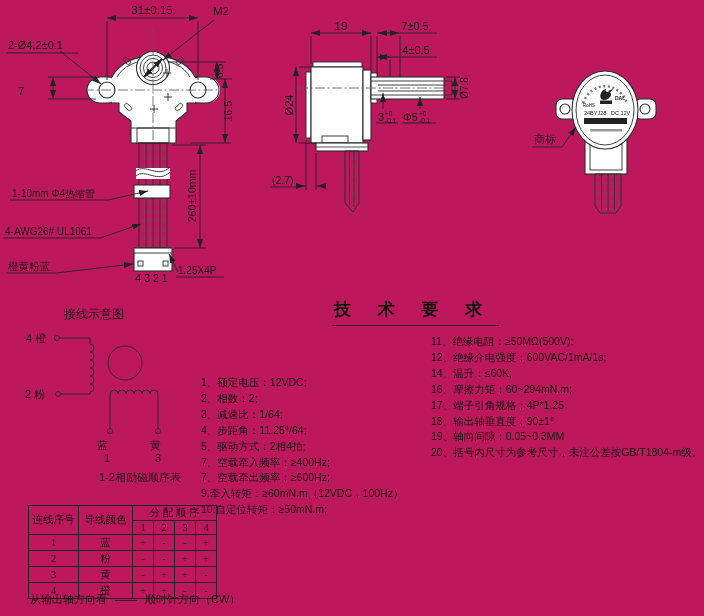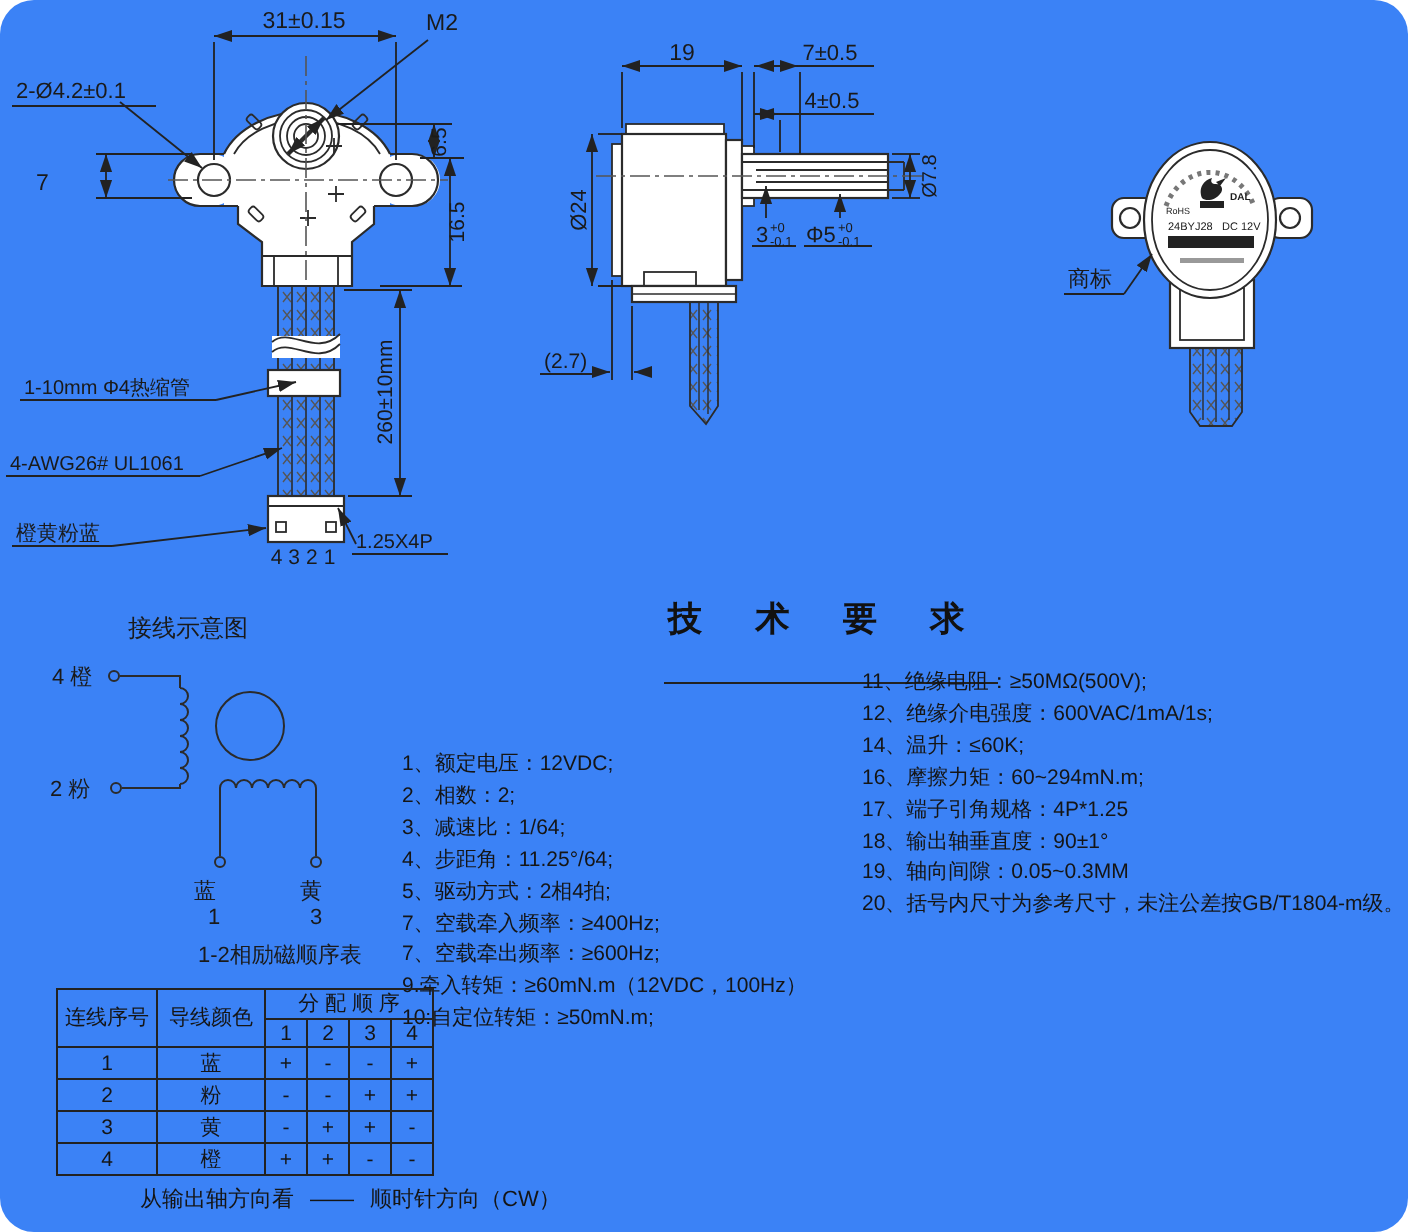--- a/index.html
+++ b/index.html
@@ -1,27 +1,27 @@
 <!DOCTYPE html>
 <html><head>
 <meta charset="utf-8">
 <style>
   html,body{margin:0;padding:0;background:#fff;}
-  #canvas{position:relative;width:704px;height:616px;background:#3b82f6;overflow:hidden;
-          font-family:"Liberation Sans",sans-serif;color:#111;border-radius:17px;}
+  #canvas{position:relative;width:704px;height:616px;background:#be185d;overflow:hidden;
+          font-family:"Liberation Sans",sans-serif;color:#111;}
   svg text{font-family:"Liberation Sans",sans-serif;fill:#1a1a1a;}
   .abs{position:absolute;}
   .tech-title{left:332px;top:298px;font-size:17px;font-weight:bold;letter-spacing:11px;
-              border-bottom:1.5px solid #222;padding:0 6px 20px 2px;white-space:nowrap;}
+              border-bottom:1.5px solid #222;padding:0 6px 4px 2px;white-space:nowrap;}
   .tech-col{font-size:10.5px;line-height:15.9px;white-space:nowrap;color:#151515;}
   .tech-left{left:201px;top:334px;margin-top:41px;}
   .tech-right{left:431px;top:334px;}
-  table.conn{position:absolute;left:28px;top:494px;border-collapse:collapse;table-layout:fixed;}
+  table.conn{position:absolute;left:28px;top:505px;border-collapse:collapse;table-layout:fixed;font-family:Liberation Serif, serif;}
   table.conn td{border:1px solid #222;font-size:10.5px;text-align:center;padding:0;color:#151515;}
-  .footer-note{left:30px;top:592px;font-size:11px;white-space:nowrap;color:#151515;margin-left:40px;}
+  .footer-note{left:30px;top:592px;font-size:11px;white-space:nowrap;color:#151515;}
   .footer-note span{margin-right:8px;}
 </style>
 </head>
 <body>
 
 <div id="canvas">
 
 <svg width="704" height="616" viewBox="0 0 704 616" class="abs" style="left:0;top:0">
   <defs>
     <marker id="arr" viewBox="0 0 10 8" refX="9.5" refY="4" markerWidth="9.5" markerHeight="8" orient="auto-start-reverse" markerUnits="userSpaceOnUse">

